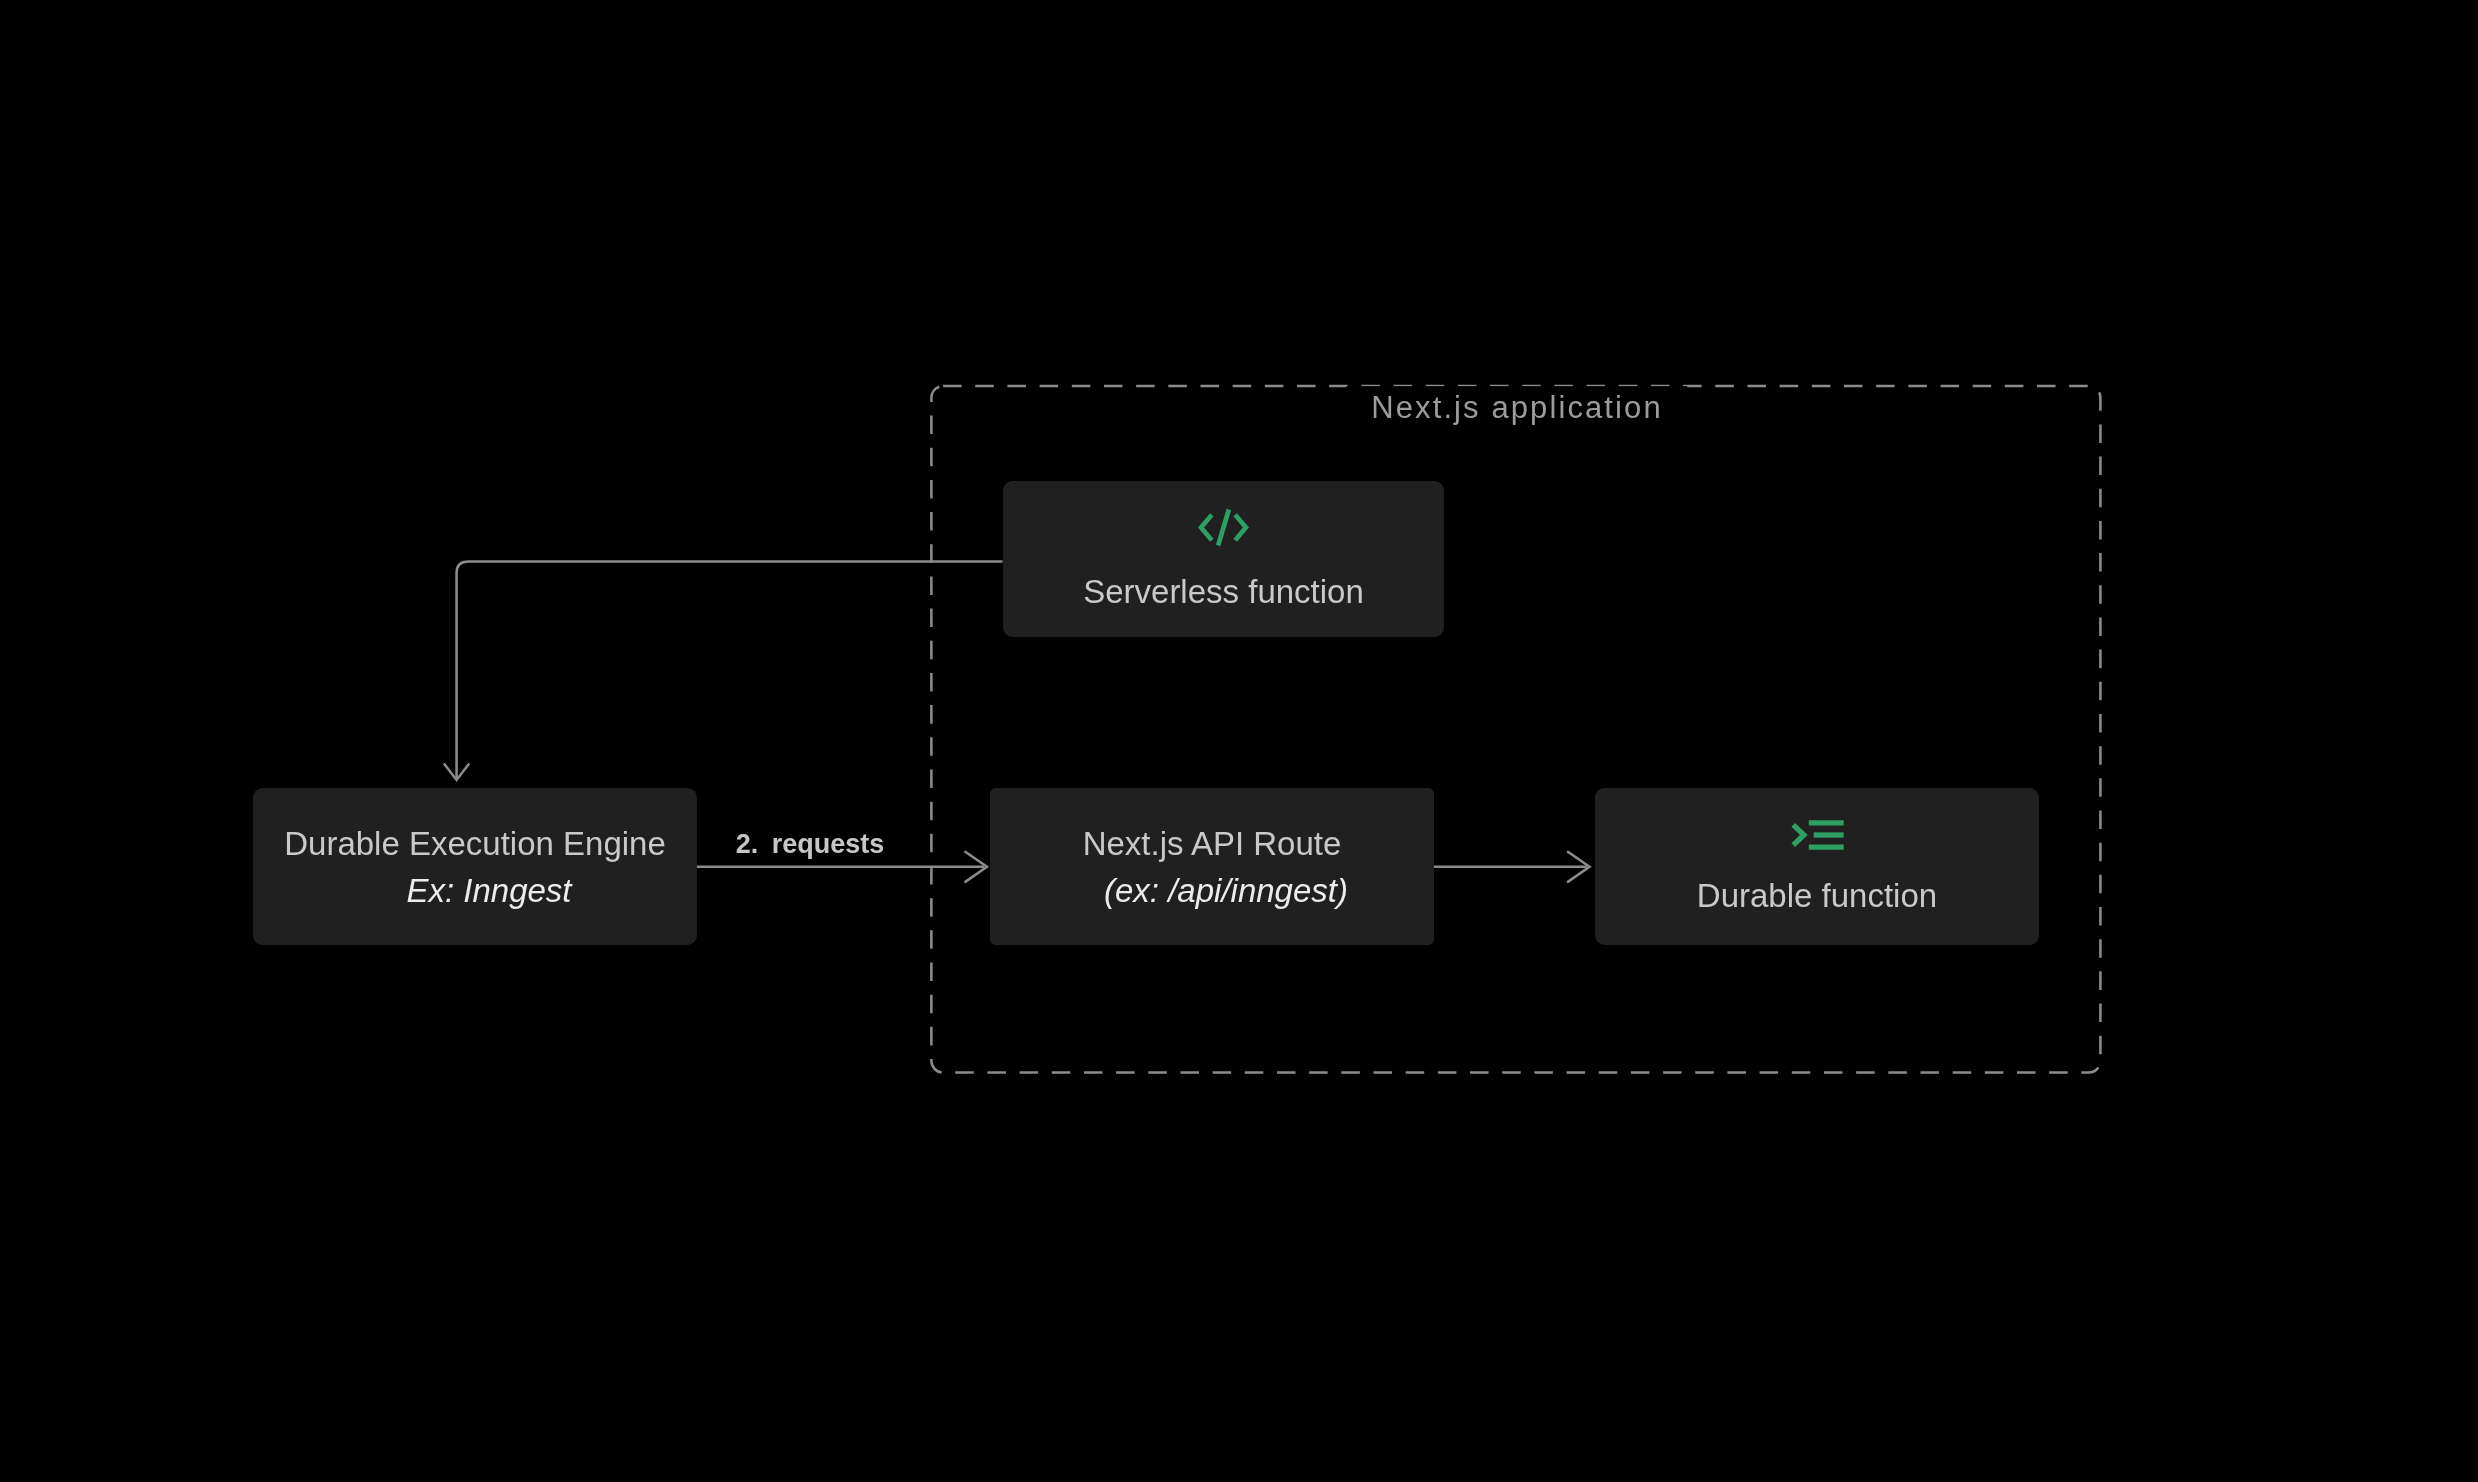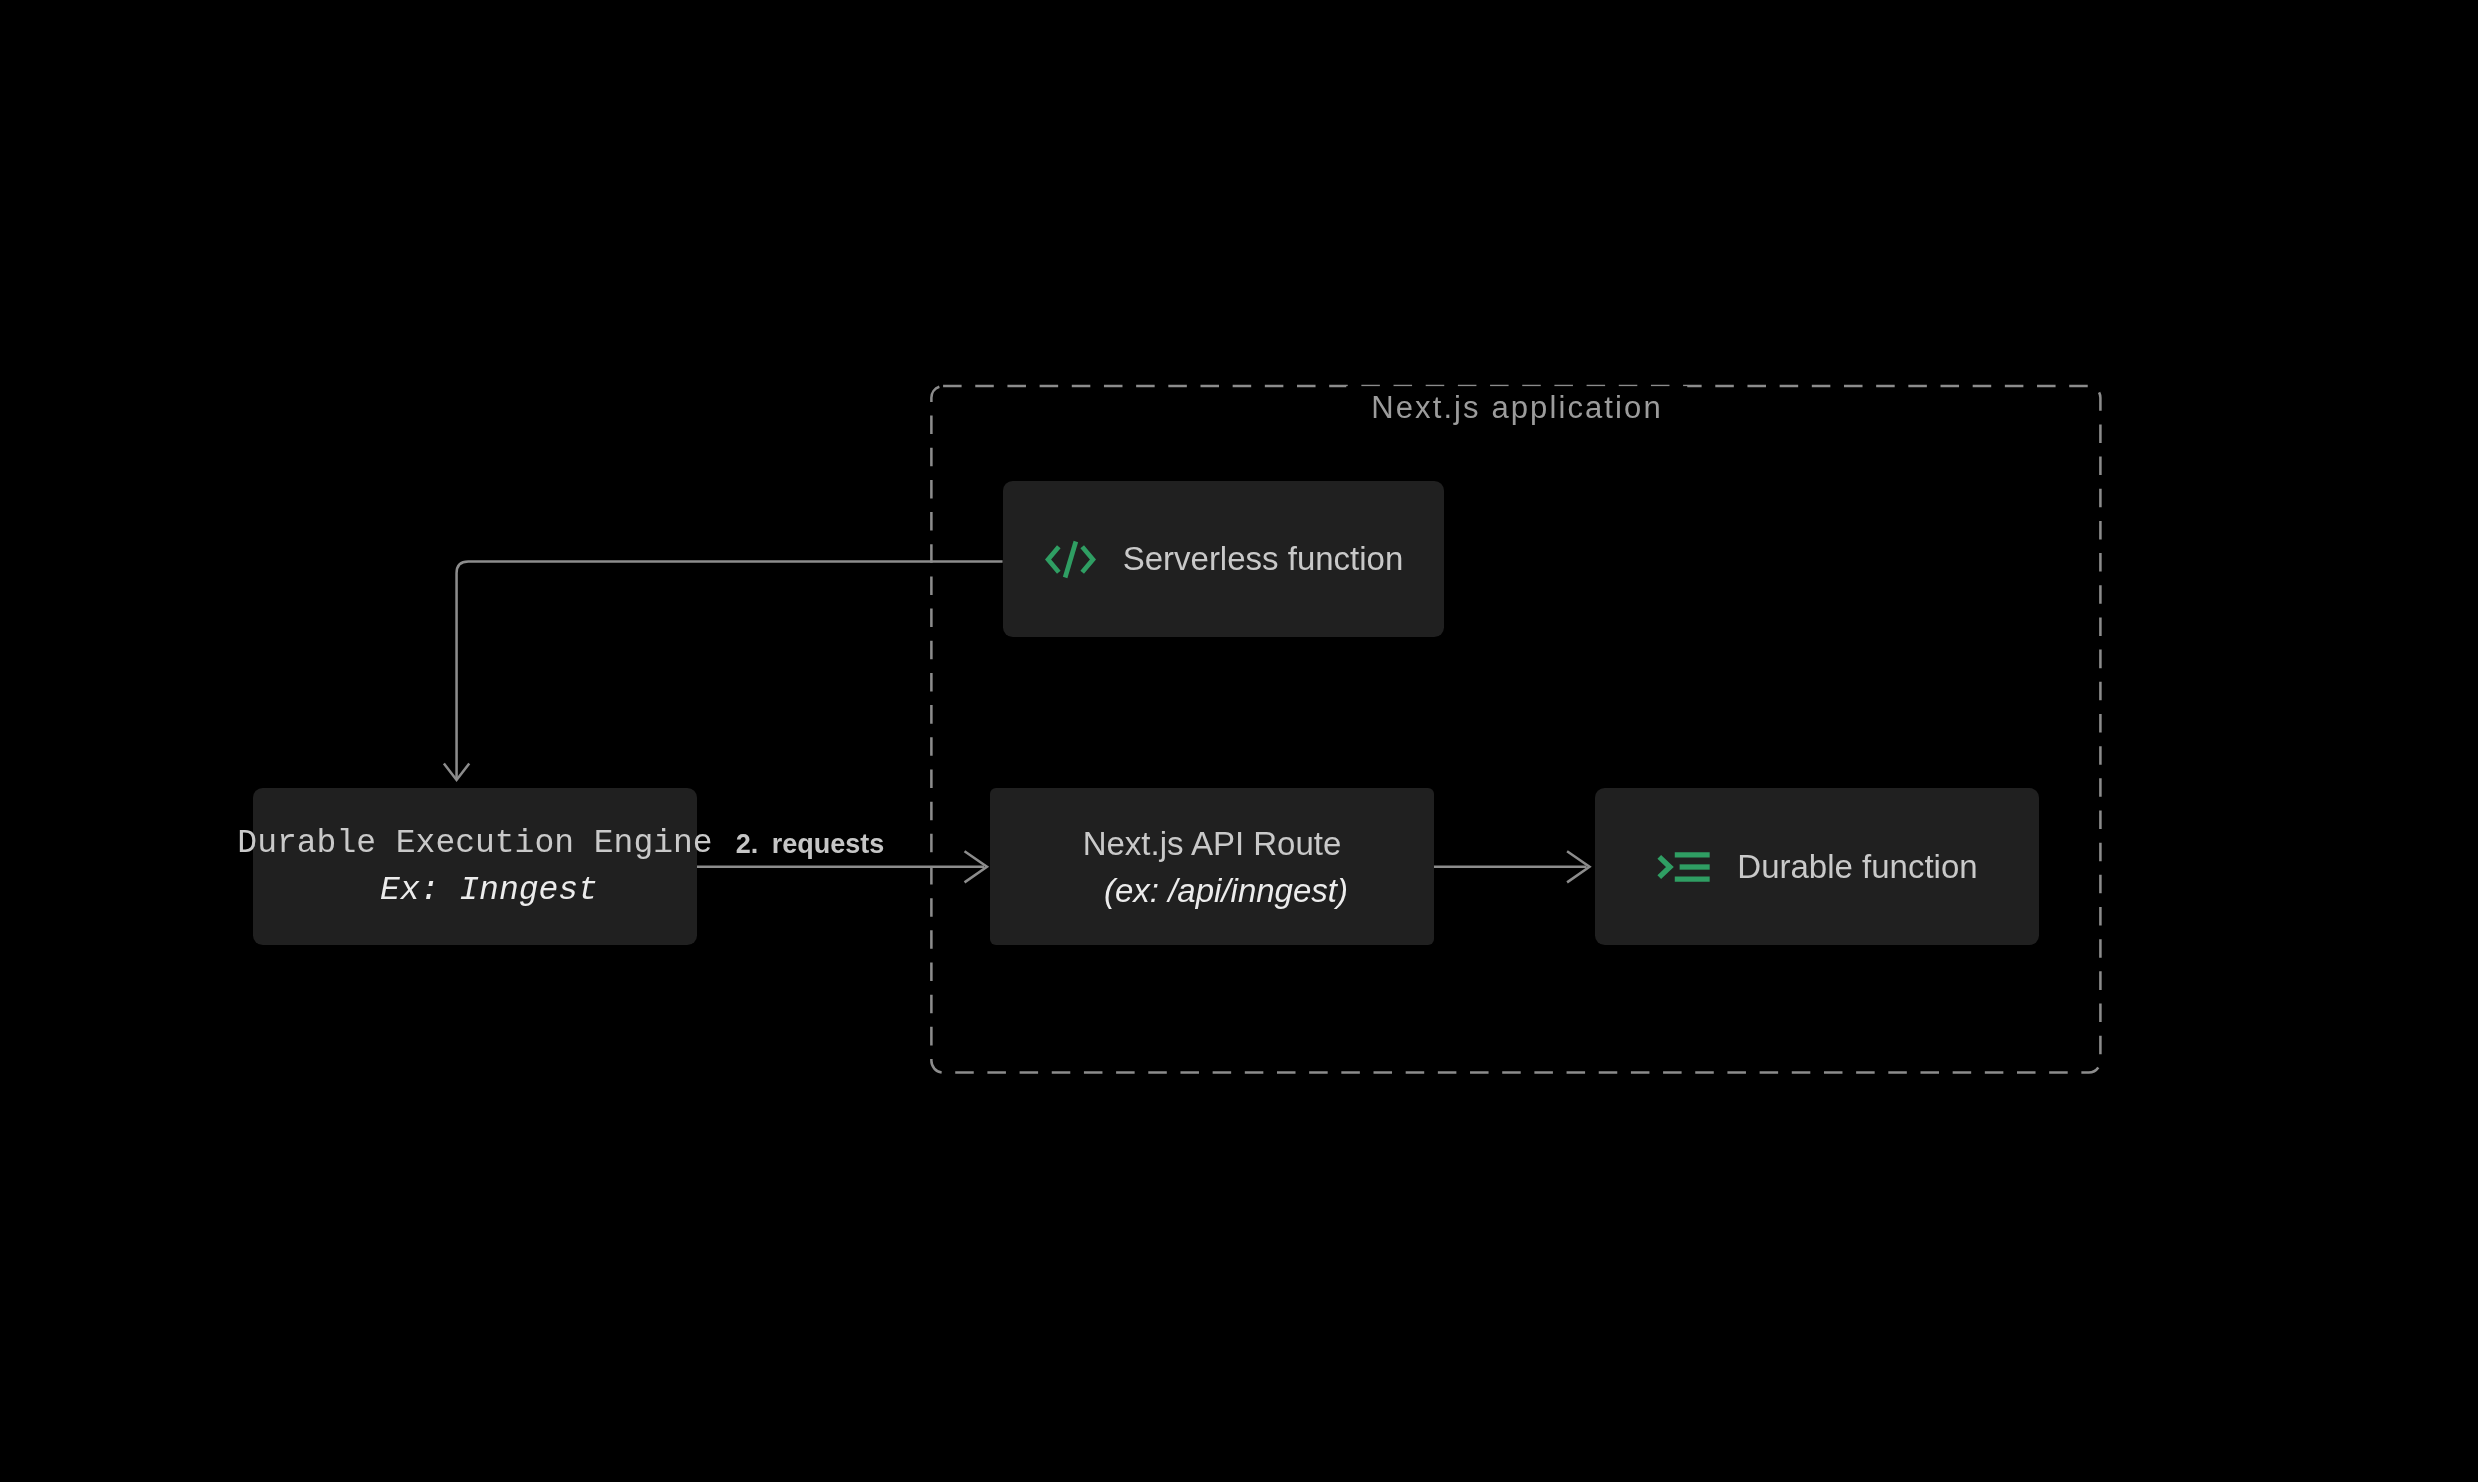--- a/index.html
+++ b/index.html
@@ -54,25 +54,25 @@
 
   .node {
     position: absolute;
     background: var(--box-bg);
     border-radius: 9.8px;
     display: flex;
     align-items: center;
     justify-content: center;
     z-index: 2;
   }
-  .node-row { gap: 26px; }
+  .node-row { gap: 26px; flex-direction: column; }
   .node-col { flex-direction: column; }
 
   .node-serverless { left: 1003px; top: 481px; width: 441px; height: 156px; }
-  .node-engine     { left: 253px;  top: 788px; width: 444px; height: 157px; font-family: Liberation Mono, monospace; }
+  .node-engine     { left: 253px;  top: 788px; width: 444px; height: 157px; }
   .node-api        { left: 990px; top: 788px; width: 444px; height: 157px; border-radius: 6px; }
   .node-durable    { left: 1595px; top: 788px; width: 444px; height: 157px; }
 
   .node-label {
     font-size: 33px;
     color: var(--box-text);
     white-space: nowrap;
   }
   .node-title {
     font-size: 33px;

